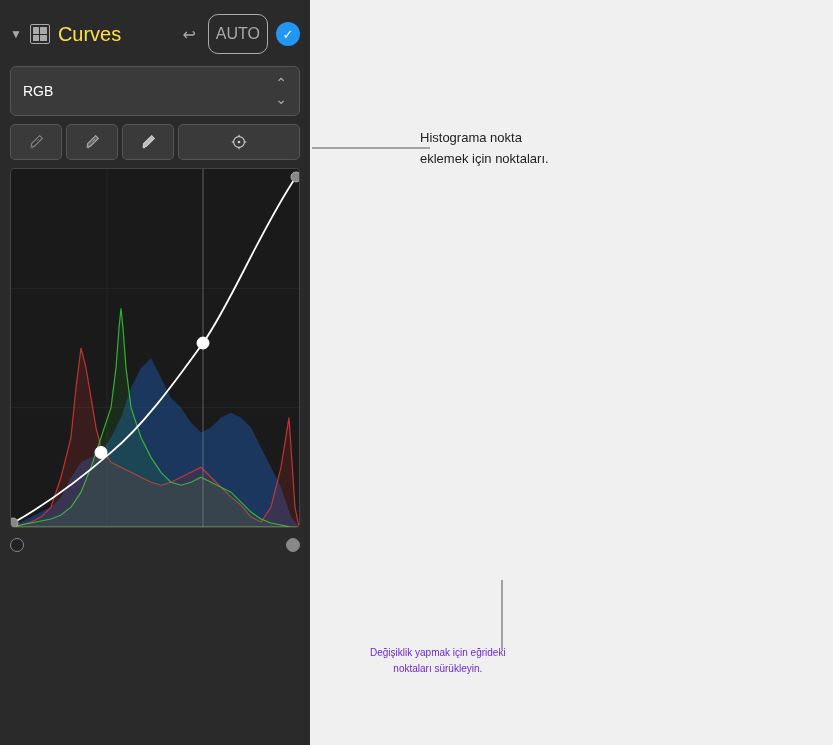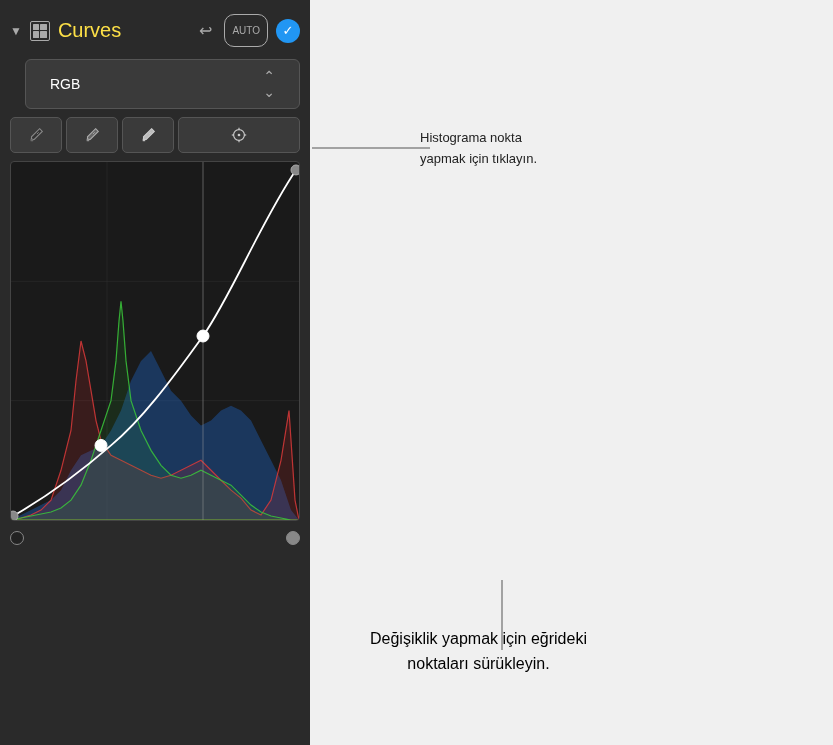--- a/index.html
+++ b/index.html
@@ -71,21 +71,21 @@
       font-size: 16px;
       cursor: pointer;
       padding: 2px 4px;
     }
 
     .auto-btn {
       background: none;
       border: 1.5px solid #aaa;
       border-radius: 10px;
       color: #aaa;
-      font-size: 10px;
+      font-size: 16px;
       padding: 10px 7px;
       cursor: pointer;
     }
 
     .check-btn {
       width: 24px;
       height: 24px;
       background: #2196f3;
       border-radius: 50%;
       border: none;
@@ -95,26 +95,25 @@
       cursor: pointer;
       color: white;
       font-size: 13px;
     }
 
     
     .rgb-selector {
       background: #3a3a3a;
       border: 1px solid #555;
       border-radius: 6px;
-      padding: 8px 24px;
+      padding: 8px 12px;
       display: flex;
       justify-content: space-between;
       align-items: center;
       cursor: pointer;
-      margin-left: 15px;
     }
     .rgb-label {
       color: #ffffff;
       font-size: 14px;
     }
     .chevron-icon {
       color: #aaa;
       font-size: 14px;
     }
 
@@ -346,21 +345,21 @@
     <svg class="annotation-svg" viewBox="0 0 523 745" preserveAspectRatio="none">
 
       <line x1="2" y1="148" x2="120" y2="148" stroke="#555" stroke-width="1"></line>
 
       <line x1="192" y1="580" x2="192" y2="640" stroke="#555" stroke-width="1"></line>
       <line x1="192" y1="640" x2="192" y2="650" stroke="#555" stroke-width="1"></line>
     </svg>
 
     <div style="position: absolute; top: 128px; left: 110px;">
       <span class="callout-text-top" style="color:#222; font-size:13px; line-height:1.6; display:block; white-space: pre-line;">Histograma nokta
-yapmak için tıklayın.</span>
+eklemek için noktaları.</span>
     </div>
 
     <div style="position: absolute; bottom: 68px; left: 60px; text-align:center;">
-      <span class="callout-text-bottom" style="color:#000000; font-size:16px; line-height:1.6; display:block; white-space: pre-line;">Değişiklik yapmak için eğrideki
+      <span class="callout-text-bottom" style="color:#6d28d9; font-size:10px; line-height:1.6; display:block; white-space: pre-line;">Değişiklik yapmak için eğrideki
 noktaları sürükleyin.</span>
     </div>
   </div>
 </div>
 
 </body></html>

